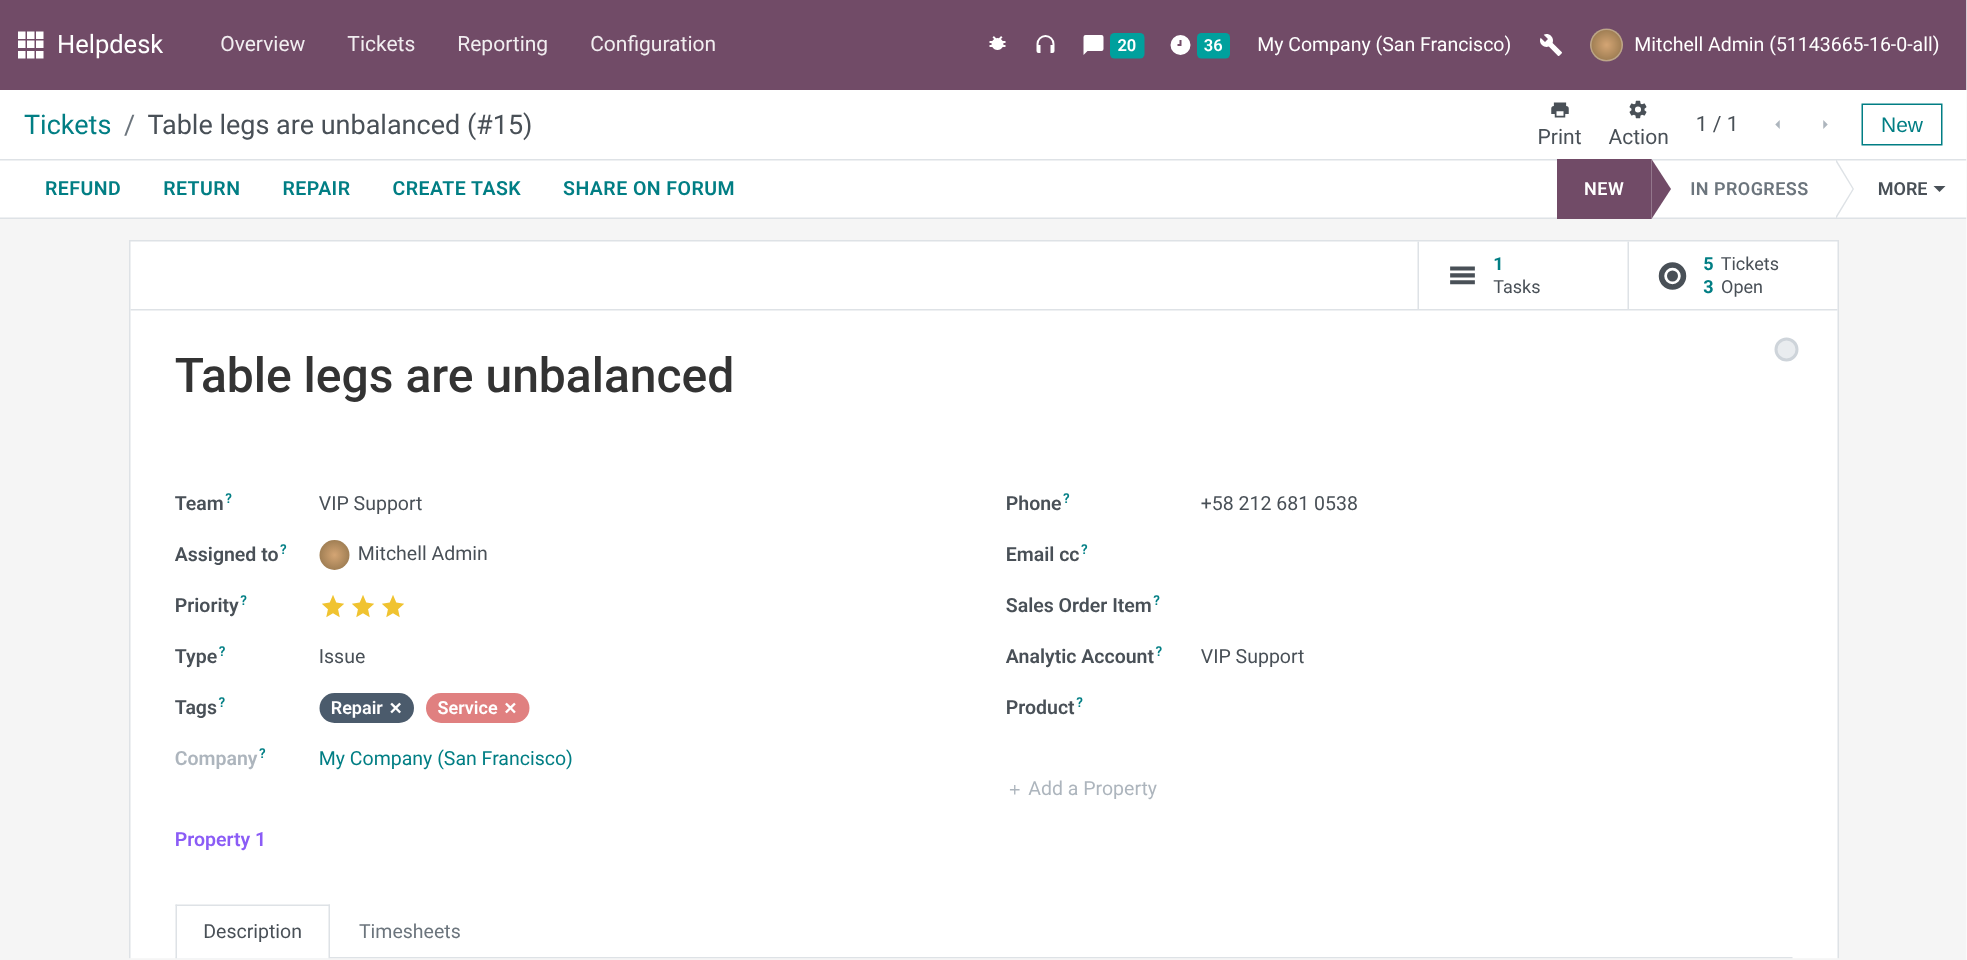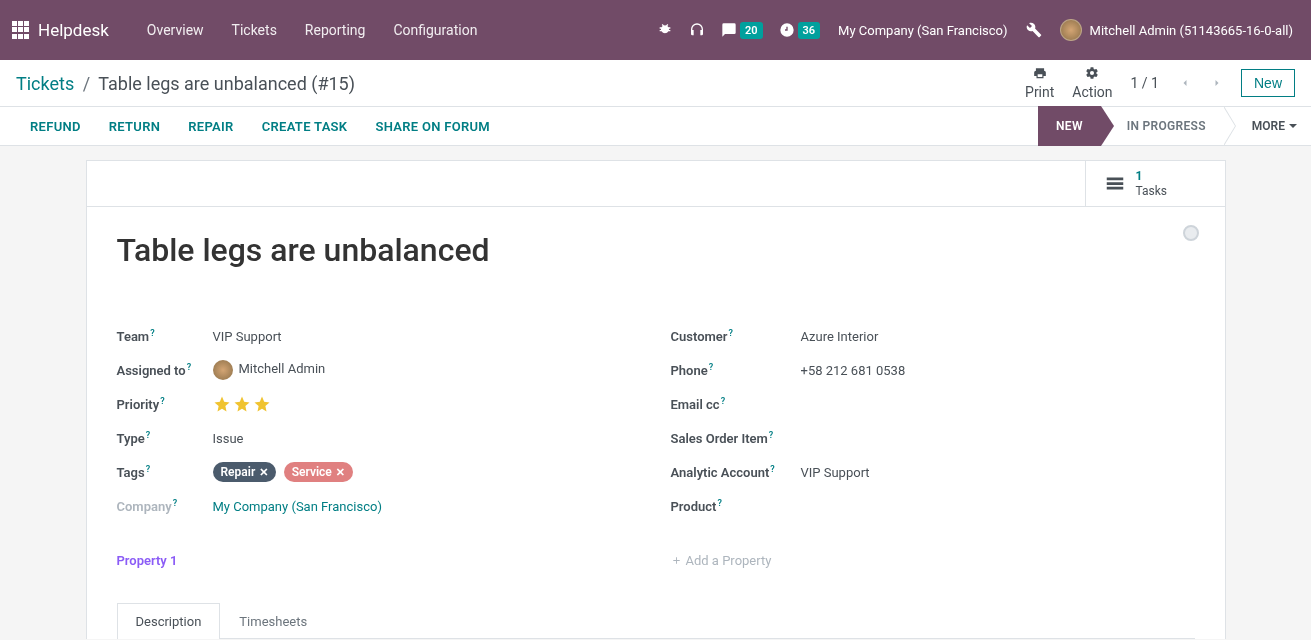--- a/index.html
+++ b/index.html
@@ -192,20 +192,29 @@
     <div class="stat-row">
       <div class="stat-btn">
         <svg class="stat-icon" viewBox="0 0 24 24" fill="#495057">
             <path d="M3 5h18v3H3zm0 5h18v3H3zm0 5h18v3H3z"></path>
           </svg>
         <div class="stat-text">
           <div><span class="stat-num">1</span></div>
           <div>Tasks</div>
         </div>
       </div>
+      <div class="stat-btn">
+        <svg class="stat-icon" viewBox="0 0 24 24" fill="#495057">
+            <path d="M12 2a10 10 0 1010 10A10 10 0 0012 2zm0 4a6 6 0 11-6 6 6 6 0 016-6zm0 2a4 4 0 104 4 4 4 0 00-4-4z"></path>
+          </svg>
+        <div class="stat-text">
+          <div><span class="stat-num">5</span> <span>Tickets</span></div>
+          <div><span class="stat-num">3</span> <span>Open</span></div>
+        </div>
+      </div>
     </div>
 
     <div class="sheet-body">
       <div class="ribbon-circle"></div>
       <h1 class="sheet-title">Table legs are unbalanced</h1>
 
       <div class="two-col">
         <div class="col">
           <div class="field-row">
             <div class="field-label"><span>Team</span><span class="q">?</span></div>
@@ -250,24 +259,20 @@
           </div>
           <div class="field-row">
             <div class="field-label muted"><span>Company</span><span class="q">?</span></div>
             <div class="field-value link">My Company (San Francisco)</div>
           </div>
           <div class="prop-row">Property 1</div>
         </div>
 
         <div class="col col-right">
           <div class="field-row">
-            <div class="field-label"><span>Customer</span><span class="q">?</span></div>
-            <div class="field-value">Azure Interior</div>
-          </div>
-          <div class="field-row">
             <div class="field-label"><span>Phone</span><span class="q">?</span></div>
             <div class="field-value">+58 212 681 0538</div>
           </div>
           <div class="field-row">
             <div class="field-label"><span>Email cc</span><span class="q">?</span></div>
             <div class="field-value"></div>
           </div>
           <div class="field-row">
             <div class="field-label"><span>Sales Order Item</span><span class="q">?</span></div>
             <div class="field-value"></div>

